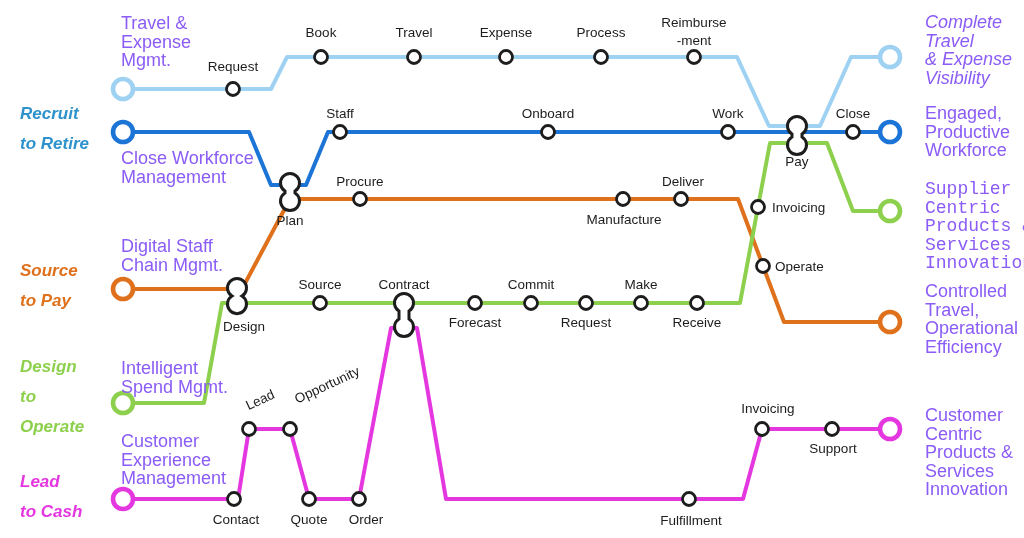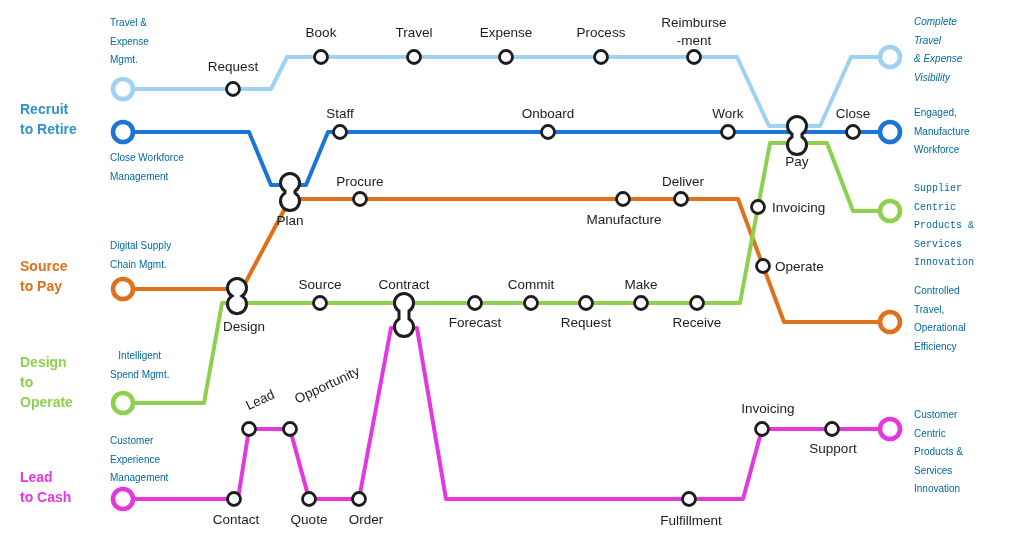--- a/index.html
+++ b/index.html
@@ -11,37 +11,39 @@
     font-family:"Liberation Sans", sans-serif;
   }
   .stage svg{position:absolute;left:0;top:0;}
   svg text{
     font-family:"Liberation Sans", sans-serif;
     font-size:13.5px;
     fill:#1c1c1c;
   }
   .lbl{
     position:absolute;
-    font-size:10px;
+    font-size:18px;
     line-height:18.5px;
-    color:#0369a1;
+    color:#8b5cf6;
     white-space:pre-line;
+    margin-left:11px;
   }
   .title{
     position:absolute;
     font-weight:bold;
-    font-size:14px;
-    line-height:20px;
+    font-size:17px;
+    line-height:30px;
     white-space:pre-line;
+    font-style:italic;
   }
   
   #sys-0{left:110px;top:14px;}
   #sys-1{left:110px;top:149px;}
   #sys-2{left:110px;top:237px;}
-  #sys-3{left:110px;top:347px;text-align:center;}
+  #sys-3{left:110px;top:359px;}
   #sys-4{left:110px;top:432px;}
   
   #out-0{left:914px;top:13px;font-style:italic;}
   #out-1{left:914px;top:104px;}
   #out-2{left:914px;top:180px;font-family:Liberation Mono, monospace;}
   #out-3{left:914px;top:282px;}
   #out-4{left:914px;top:406px;}
   
   #title-1{left:20px;top:99px;}
   #title-2{left:20px;top:256px;}
@@ -145,34 +147,34 @@
 to
 Operate</div>
   <div class="title" id="title-4" style="color: rgb(228, 55, 224);">Lead
 to Cash</div>
 
   <div class="lbl" id="sys-0">Travel &amp;
 Expense
 Mgmt.</div>
   <div class="lbl" id="sys-1">Close Workforce
 Management</div>
-  <div class="lbl" id="sys-2">Digital Supply
+  <div class="lbl" id="sys-2">Digital Staff
 Chain Mgmt.</div>
   <div class="lbl" id="sys-3">Intelligent
 Spend Mgmt.</div>
   <div class="lbl" id="sys-4">Customer
 Experience
 Management</div>
 
   <div class="lbl" id="out-0">Complete
 Travel
 &amp; Expense
 Visibility</div>
   <div class="lbl" id="out-1">Engaged,
-Manufacture
+Productive
 Workforce</div>
   <div class="lbl" id="out-2">Supplier
 Centric
 Products &amp;
 Services
 Innovation</div>
   <div class="lbl" id="out-3">Controlled
 Travel,
 Operational
 Efficiency</div>

